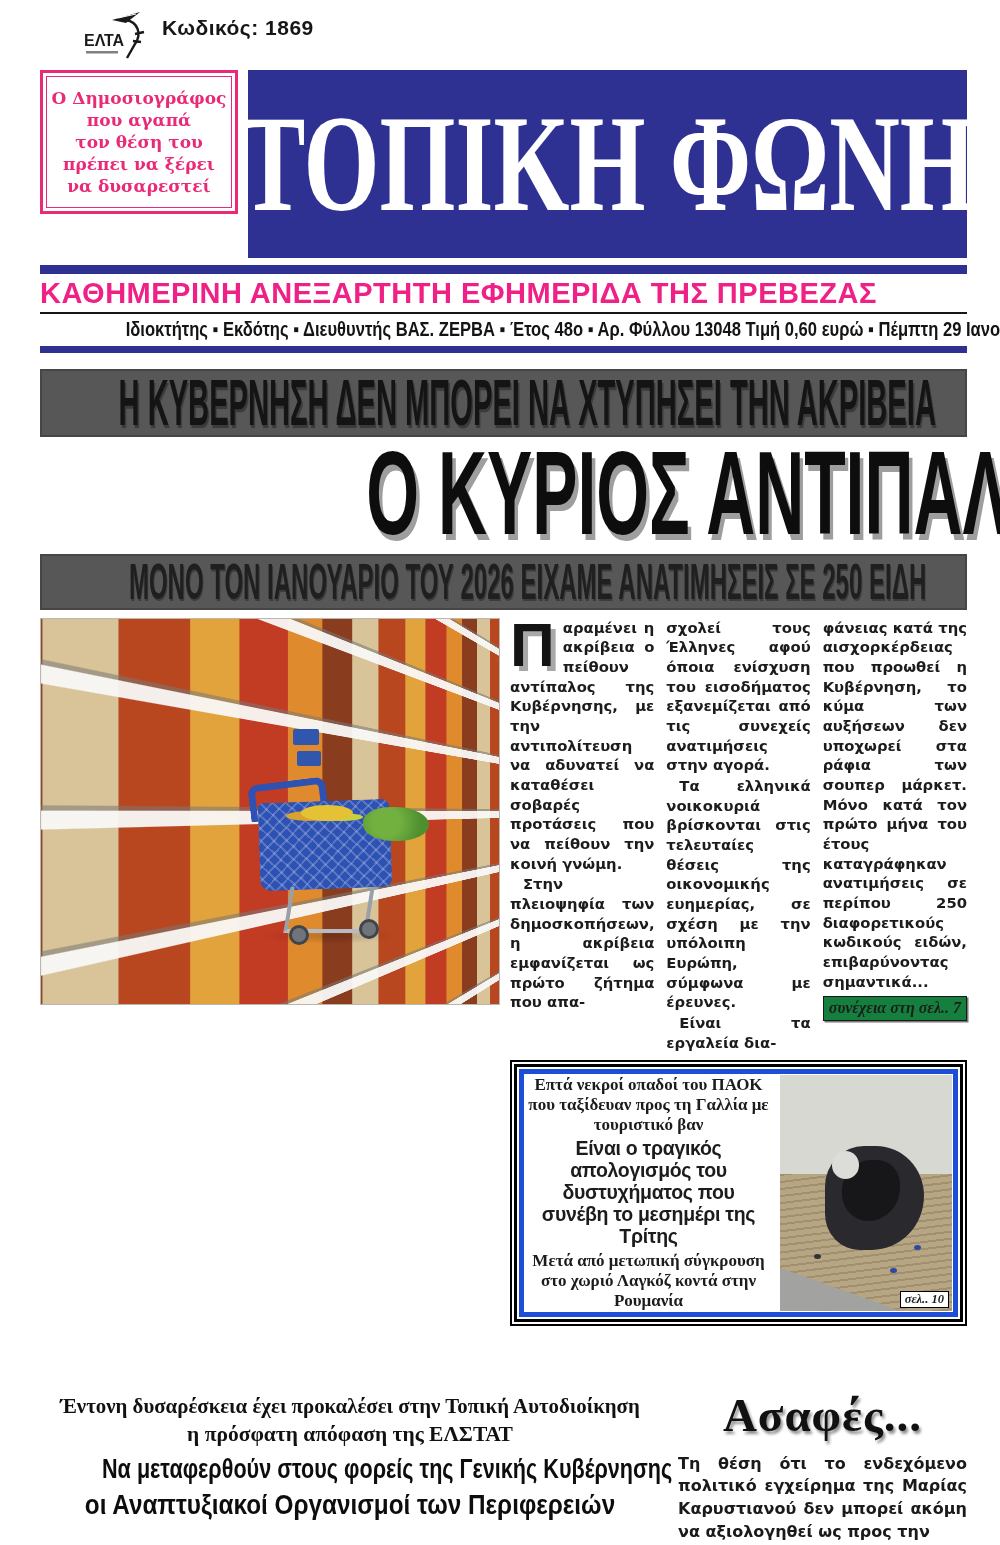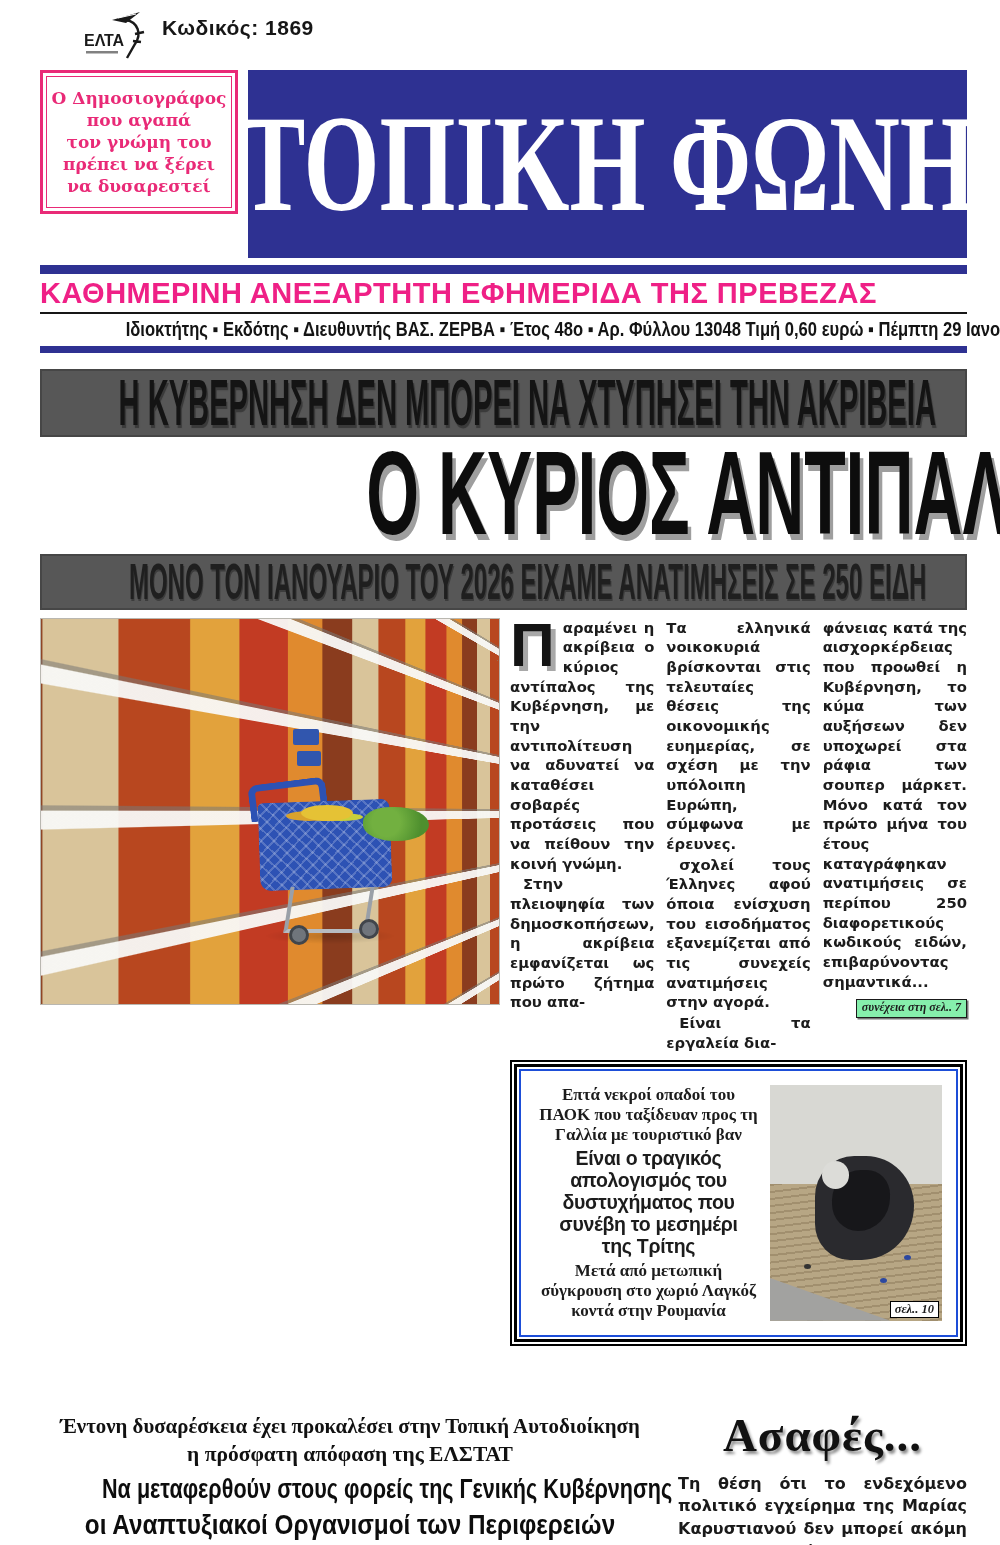--- a/index.html
+++ b/index.html
@@ -64,26 +64,26 @@
   .wheel.w1{left:36px;top:146px;}
   .wheel.w2{left:106px;top:140px;}
 
   .right-stack{flex:1;display:flex;flex-direction:column;min-width:0;}
   .article{display:flex;gap:12px;}
   .artcol{flex:1;font-size:14.8px;line-height:1.33;text-align:justify;font-weight:bold;color:#1c1c1c;min-width:0;}
   .artcol p{margin:0;}
   .artcol p + p{text-indent:13px;margin-top:1px;}
   .dropcap{float:left;font-family:"Liberation Sans",sans-serif;font-size:62px;line-height:.8;font-weight:bold;color:#141414;text-shadow:5px 5px 0 #a8a8a8;padding:2px 8px 0 0;}
   .cont-wrap{text-align:right;margin-top:5px;}
-  .cont-box{display:inline-block;border:1.5px solid #1a1a1a;background:#86efac;font-family:"Liberation Serif",serif;font-style:italic;font-weight:bold;font-size:12px;padding:0 5px 1px;box-shadow:1.5px 1.5px 0 #777;}
+  .cont-box{display:inline-block;border:1.5px solid #1a1a1a;background:#15803d;font-family:"Liberation Serif",serif;font-style:italic;font-weight:bold;font-size:16px;padding:0 5px 1px;box-shadow:1.5px 1.5px 0 #777;}
 
   
   .paok-outer{margin-top:8px;border:2px solid #000;padding:2px;}
   .paok-mid{border:3px solid #000;padding:2px;}
-  .paok-inner{border:2px solid #1d4ed8;display:flex;align-items:stretch;padding:14px;gap:8px;}
+  .paok-inner{border:5px solid #1d4ed8;display:flex;align-items:stretch;padding:1px;gap:8px;}
   .paok-text{flex:1;text-align:center;display:flex;flex-direction:column;justify-content:center;gap:1px;min-width:0;}
   .paok-serif{font-family:"Liberation Serif",serif;font-weight:bold;font-size:17px;line-height:1.18;}
   .paok-sans{font-family:"Liberation Sans",sans-serif;font-weight:bold;font-size:19.5px;line-height:1.12;letter-spacing:-.3px;margin:2px 8px;}
   .crash-photo{width:172px;flex:none;position:relative;overflow:hidden;background:linear-gradient(#d8d8d3 0 42%,#b7a684 42%);}
   .crash-field{position:absolute;left:0;right:0;top:42%;bottom:0;background:repeating-linear-gradient(173deg,rgba(110,90,60,.30) 0 2px,transparent 2px 7px);}
   .crash-road{position:absolute;left:0;bottom:0;width:70%;height:26%;background:#a2a2a0;clip-path:polygon(0 100%,0 30%,100% 100%);}
   .wr1{position:absolute;left:26%;top:30%;width:58%;height:44%;background:#2a2a2e;border-radius:45% 55% 60% 40%;}
   .wr2{position:absolute;left:36%;top:36%;width:34%;height:26%;background:#17171a;border-radius:50% 40% 55% 45%;}
   .wr3{position:absolute;left:30%;top:32%;width:16%;height:12%;background:#dcdcd8;border-radius:50%;}
   .debris{position:absolute;width:7px;height:5px;border-radius:50%;}
@@ -119,21 +119,21 @@
       <text x="0" y="38" font-size="16" font-weight="bold" fill="#1a1a1a">ΕΛΤΑ</text>
       <rect x="2" y="43" width="32" height="2.5" fill="#1a1a1a" opacity=".55"></rect>
     </svg>
     <div class="postal-code">Κωδικός: 1869</div>
   </div>
 
   <div class="header-row">
     <div class="motto-box">
       <div>Ο Δημοσιογράφος</div>
       <div>που αγαπά</div>
-      <div>τον γνώμη του</div>
+      <div>τον θέση του</div>
       <div>πρέπει να ξέρει</div>
       <div>να δυσαρεστεί</div>
     </div>
     <div class="masthead">
       <span>ΤΟΠΙΚΗ ΦΩΝΗ</span>
     </div>
   </div>
 
   <div class="rule-blue-a"></div>
   <div class="subtitle">ΚΑΘΗΜΕΡΙΝΗ ΑΝΕΞΑΡΤΗΤΗ ΕΦΗΜΕΡΙΔΑ ΤΗΣ ΠΡΕΒΕΖΑΣ</div>
@@ -170,26 +170,26 @@
         <div class="cart-fruit"></div>
         <div class="cart-legs"></div>
         <div class="wheel w1"></div>
         <div class="wheel w2"></div>
       </div>
     </div>
 
     <div class="right-stack">
       <div class="article">
         <div class="artcol">
-          <p><span class="dropcap">Π</span><span>αραμένει η ακρίβεια ο κύριος αντίπαλος της Κυβέρνηση, με την αντιπολίτευση να αδυνατεί να καταθέσει σοβαρές προτάσεις που να πείθουν την κοινή γνώμη.</span></p>
+          <p><span class="dropcap">Π</span><span>αραμένει η ακρίβεια ο πείθουν αντίπαλος της Κυβέρνησης, με την αντιπολίτευση να αδυνατεί να καταθέσει σοβαρές προτάσεις που να πείθουν την κοινή γνώμη.</span></p>
           <p>Στην πλειοψηφία των δημοσκοπήσεων, η ακρίβεια εμφανίζεται ως πρώτο ζήτημα που απα-</p>
         </div>
         <div class="artcol">
+          <p>σχολεί τους Έλληνες αφού όποια ενίσχυση του εισοδήματος εξανεμίζεται από τις συνεχείς ανατιμήσεις στην αγορά.</p>
           <p>Τα ελληνικά νοικοκυριά βρίσκονται στις τελευταίες θέσεις της οικονομικής ευημερίας, σε σχέση με την υπόλοιπη Ευρώπη, σύμφωνα με έρευνες.</p>
-          <p>σχολεί τους Έλληνες αφού όποια ενίσχυση του εισοδήματος εξανεμίζεται από τις συνεχείς ανατιμήσεις στην αγορά.</p>
           <p>Είναι τα εργαλεία δια-</p>
         </div>
         <div class="artcol">
           <p>φάνειας κατά της αισχορκέρδειας που προωθεί η Κυβέρνηση, το κύμα των αυξήσεων δεν υποχωρεί στα ράφια των σουπερ μάρκετ. Μόνο κατά τον πρώτο μήνα του έτους καταγράφηκαν ανατιμήσεις σε περίπου 250 διαφορετικούς κωδικούς ειδών, επιβαρύνοντας σημαντικά...</p>
           <div class="cont-wrap"><span class="cont-box">συνέχεια στη σελ.. 7</span></div>
         </div>
       </div>
 
       <div class="paok-outer">
         <div class="paok-mid">

